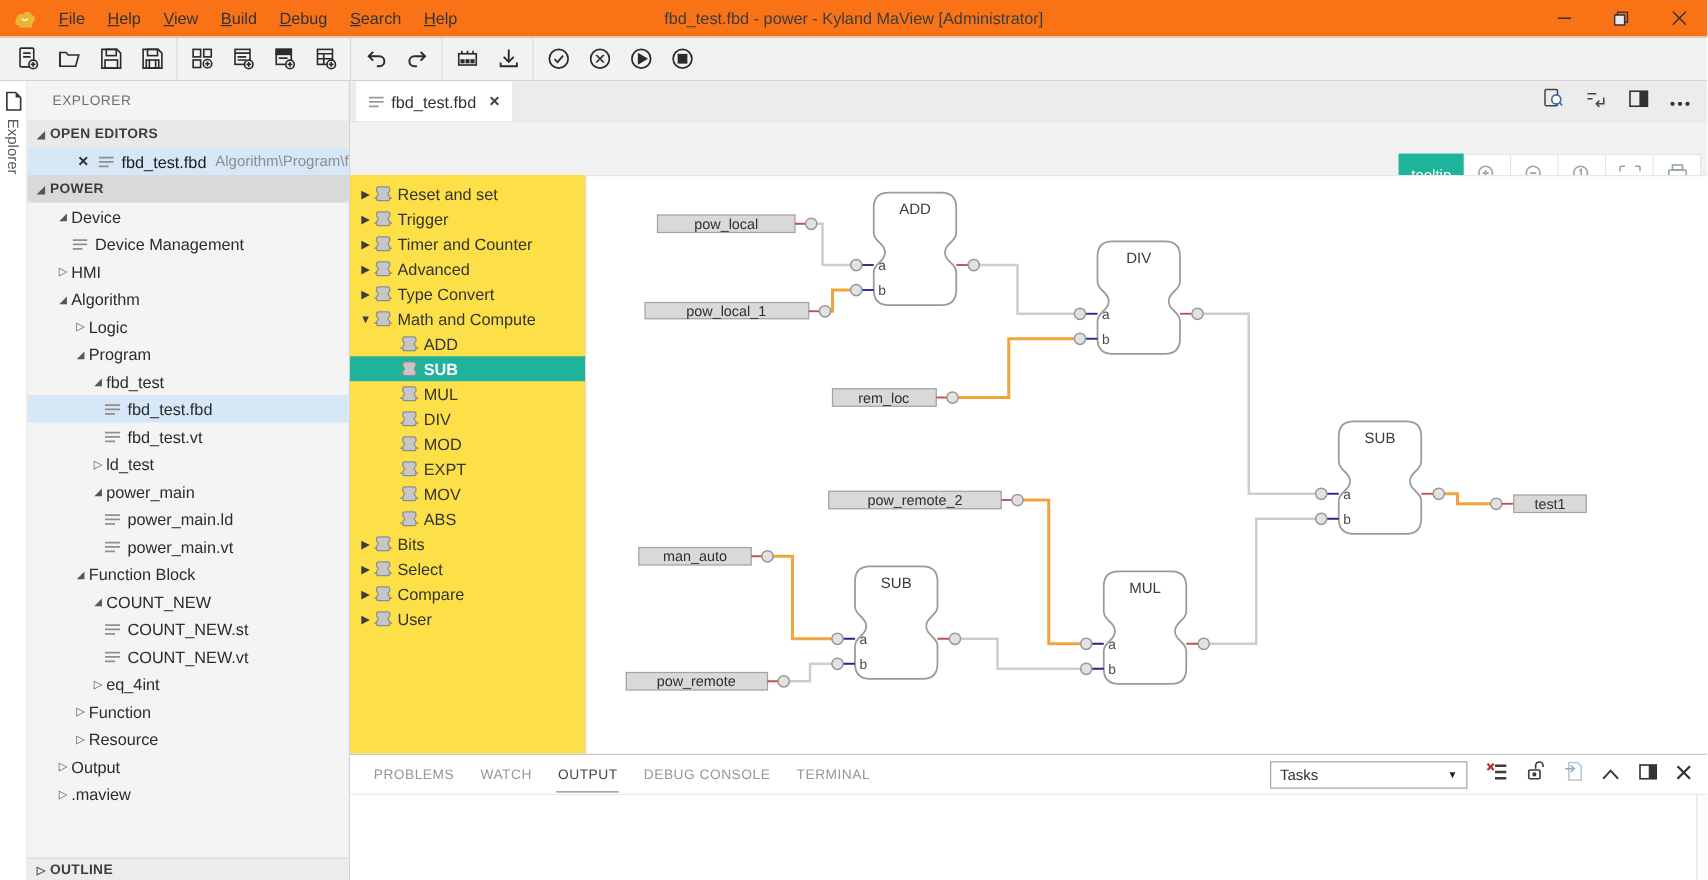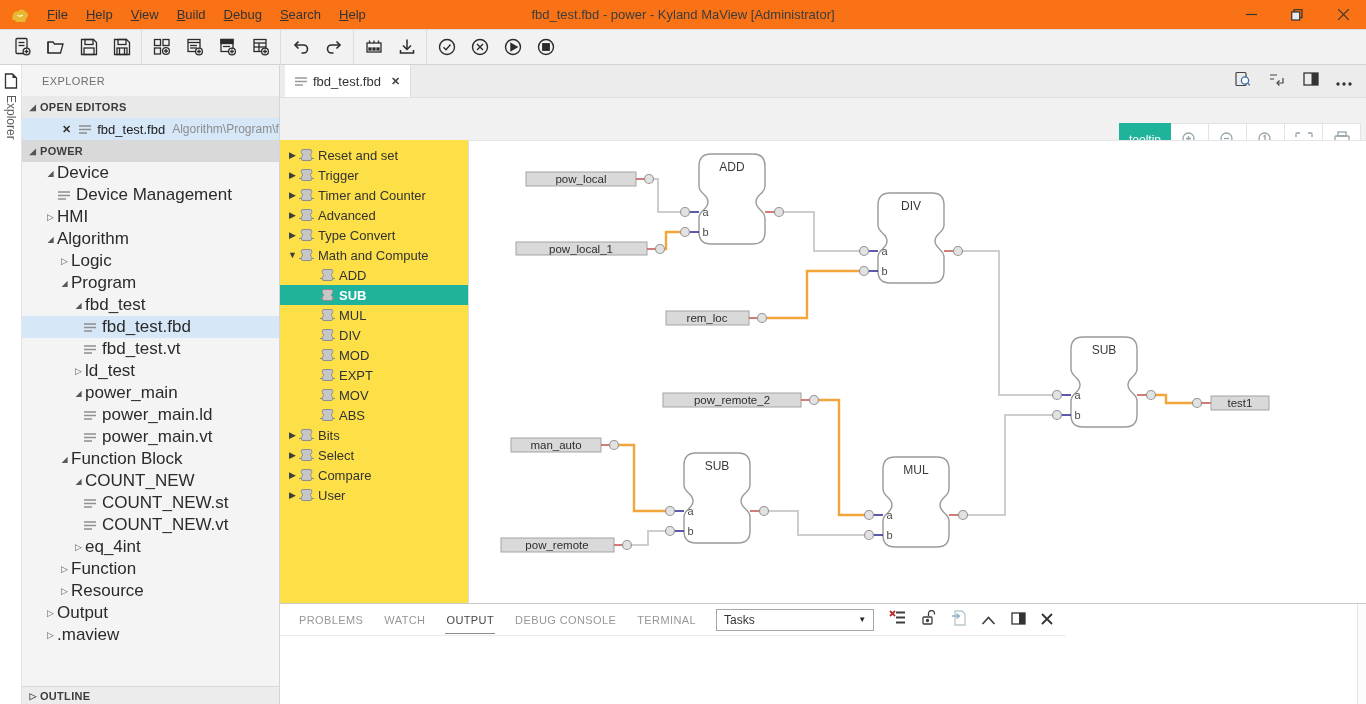--- a/index.html
+++ b/index.html
@@ -39,21 +39,21 @@
   .sec-head .tw { width:14px; font-size:8px; color:#555; text-align:center; }
   .head-oe { background:#e9e9e9; }
   .head-power { background:#d9d9d9; }
   .oe-row { height:22px; display:flex; align-items:center; background:#d6e7f8; padding-left:40px; font-size:13px; }
   .oe-close { font-size:11px; color:#333; font-weight:bold; margin-right:8px; }
   .oe-name { color:#1c1c1c; margin-left:6px; }
   .oe-sub { color:#8e8e8e; font-size:12px; margin-left:7px; white-space:nowrap; overflow:hidden; }
   .sb-tree { flex:1; overflow:hidden; }
   .outline { height:18px; border-top:1px solid #d9d9d9; background:#ececec; margin-top:auto; }
 
-  .trow { height:22px; display:flex; align-items:center; font-size:17px; color:#2b2b2b; white-space:nowrap; }
+  .trow { height:22px; display:flex; align-items:center; font-size:13px; color:#2b2b2b; white-space:nowrap; }
   .trow .twisty { width:13px; font-size:8px; color:#585858; text-align:center; flex:0 0 auto; }
   .trow .ficon { display:none; margin-right:6px; flex:0 0 auto; }
   .trow.ic-file .ficon { display:block; }
   .trow.arr-exp .twisty::before { content:"◢"; }
   .trow.arr-col .twisty::before { content:"▷"; font-size:9px; }
   .trow.sel { background:#d6e7f8; }
   .trow.lvl1 { padding-left:22px; }
   .trow.lvl2 { padding-left:36px; }
   .trow.lvl3 { padding-left:50px; }
   .trow.lvl4 { padding-left:62px; }
@@ -92,21 +92,21 @@
   .bshape { fill:#fff; stroke:#9a9a9a; stroke-width:1.4; }
   .btitle { font-size:12px; fill:#3a3a3a; text-anchor:middle; }
   .plabel { font-size:11px; fill:#4a4a4a; }
   .pin-in { stroke:#24248f; stroke-width:1.5; }
   .pin-out { stroke:#c0504d; stroke-width:1.5; }
   .port { fill:#e2e2e2; stroke:#979797; stroke-width:1.2; }
   .vbox { fill:#d9d9d9; stroke:#a3a3a3; stroke-width:1; }
   .vtext { font-size:11.5px; fill:#2e2e2e; text-anchor:middle; }
 
   
-  .panel { height:101px; border-top:1px solid #c9c9c9; background:#fff; display:flex; flex-direction:row; }
+  .panel { height:101px; border-top:1px solid #c9c9c9; background:#fff; display:flex; flex-direction:column; }
   .ptabs { height:32px; display:flex; align-items:center; padding-left:18px; gap:19px; border-bottom:1px solid #ebebeb; }
   .ptab { font-size:11px; color:#979797; letter-spacing:.4px; padding:9px 1px 7px; }
   .ptab.sel { color:#474747; border-bottom:1px solid #8a8a8a; }
   .pctrl { margin-left:auto; display:flex; align-items:center; gap:15px; padding-right:13px; }
   .tasks { width:158px; height:22px; border:1px solid #a6a6a6; background:#fff; display:flex; align-items:center;
     padding:0 7px; font-size:12px; color:#333; }
   .tasks .caret { margin-left:auto; font-size:8px; color:#222; }
   .pcontent { flex:1; display:flex; }
   .pscroll { width:9px; border-left:1px solid #e4e4e4; background:#fcfcfc; margin-left:auto; }
 

